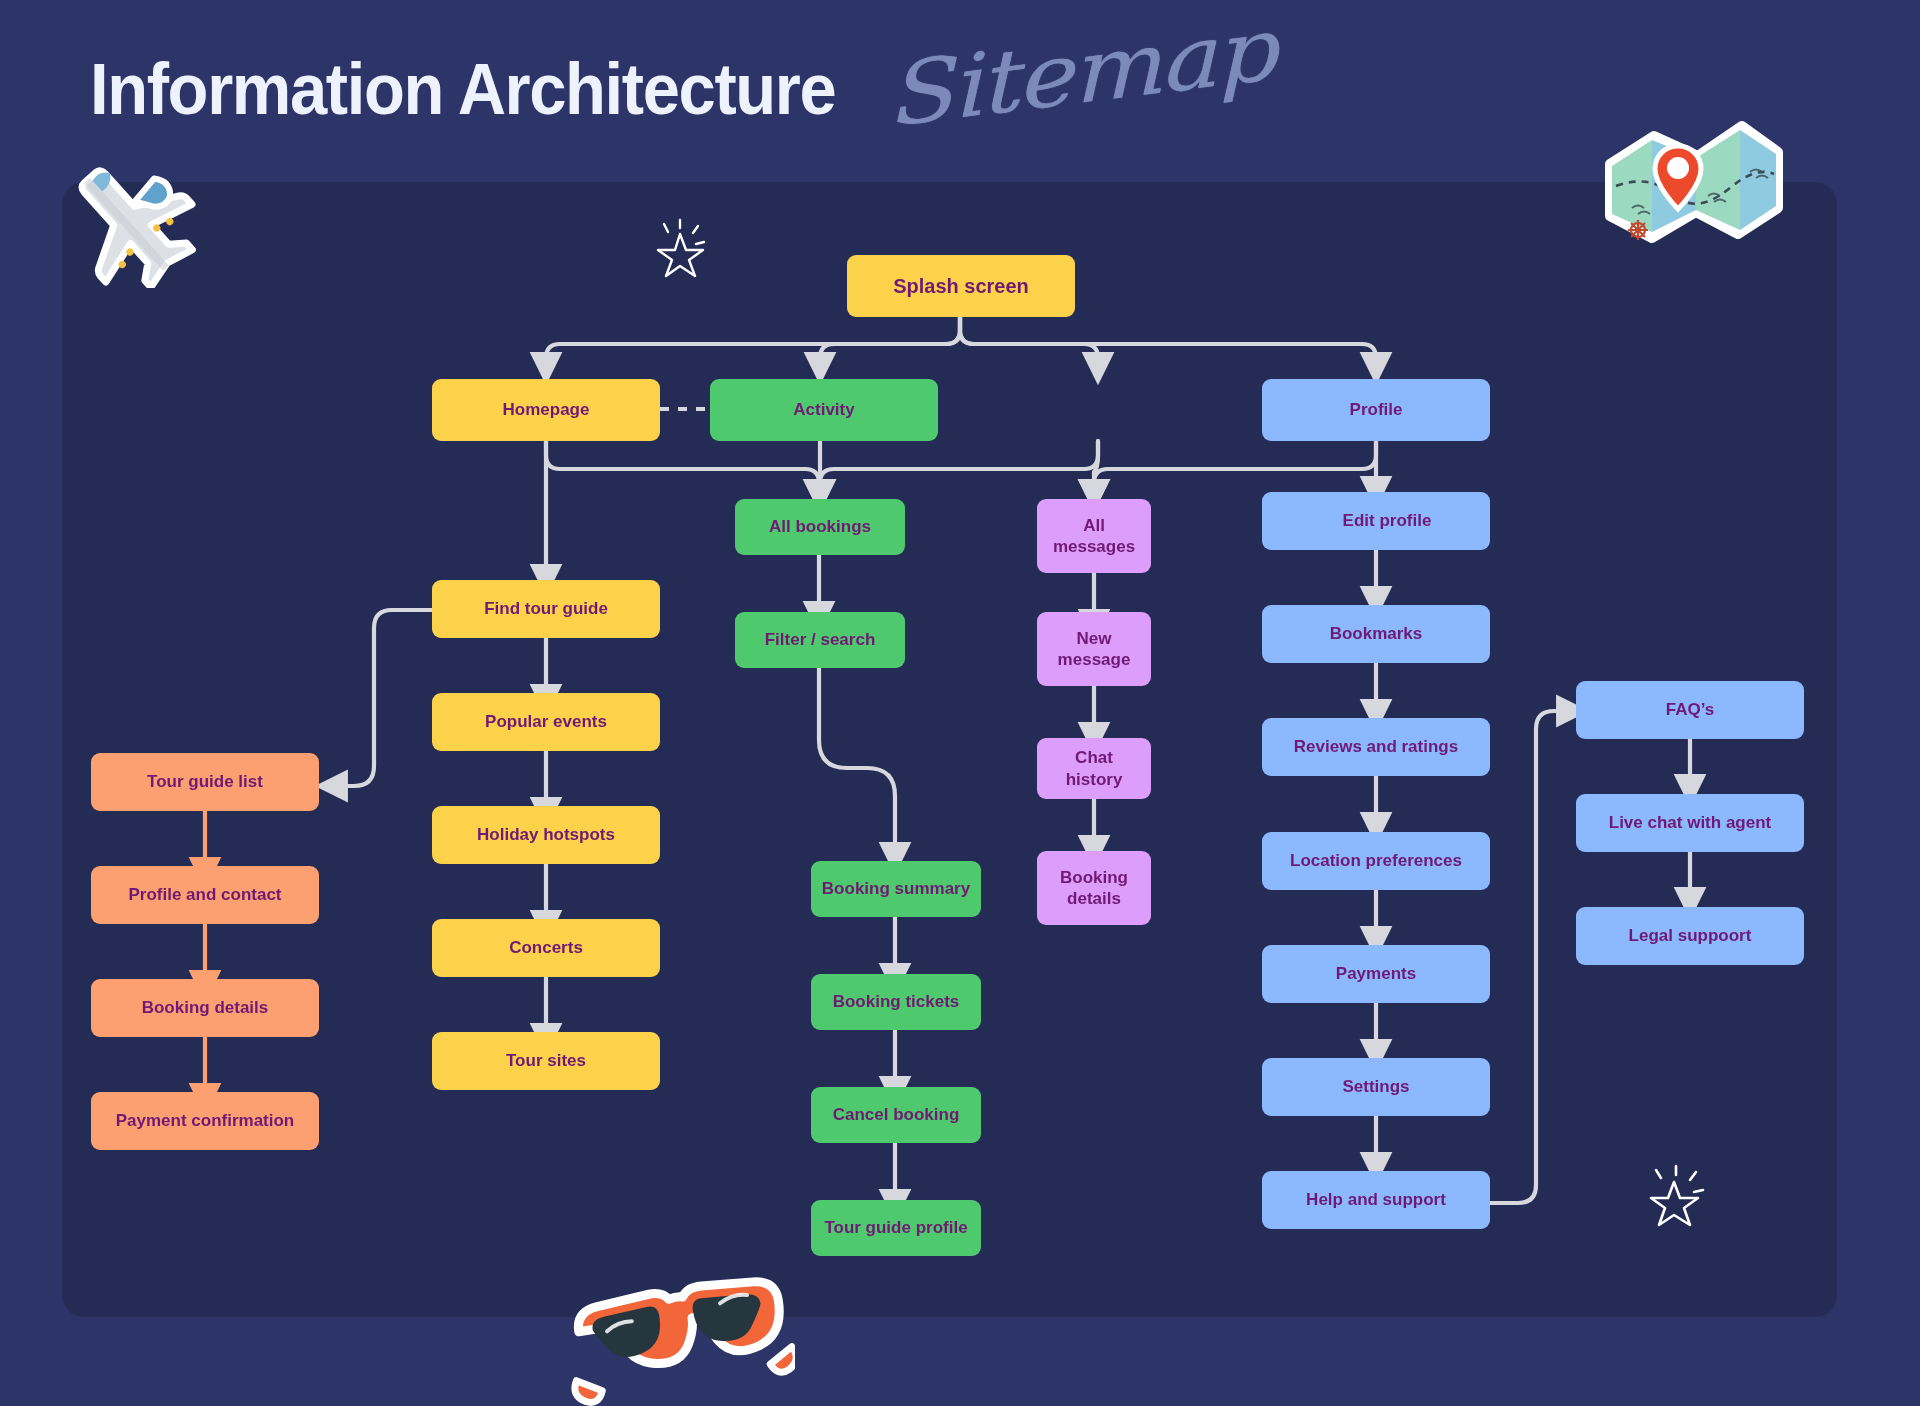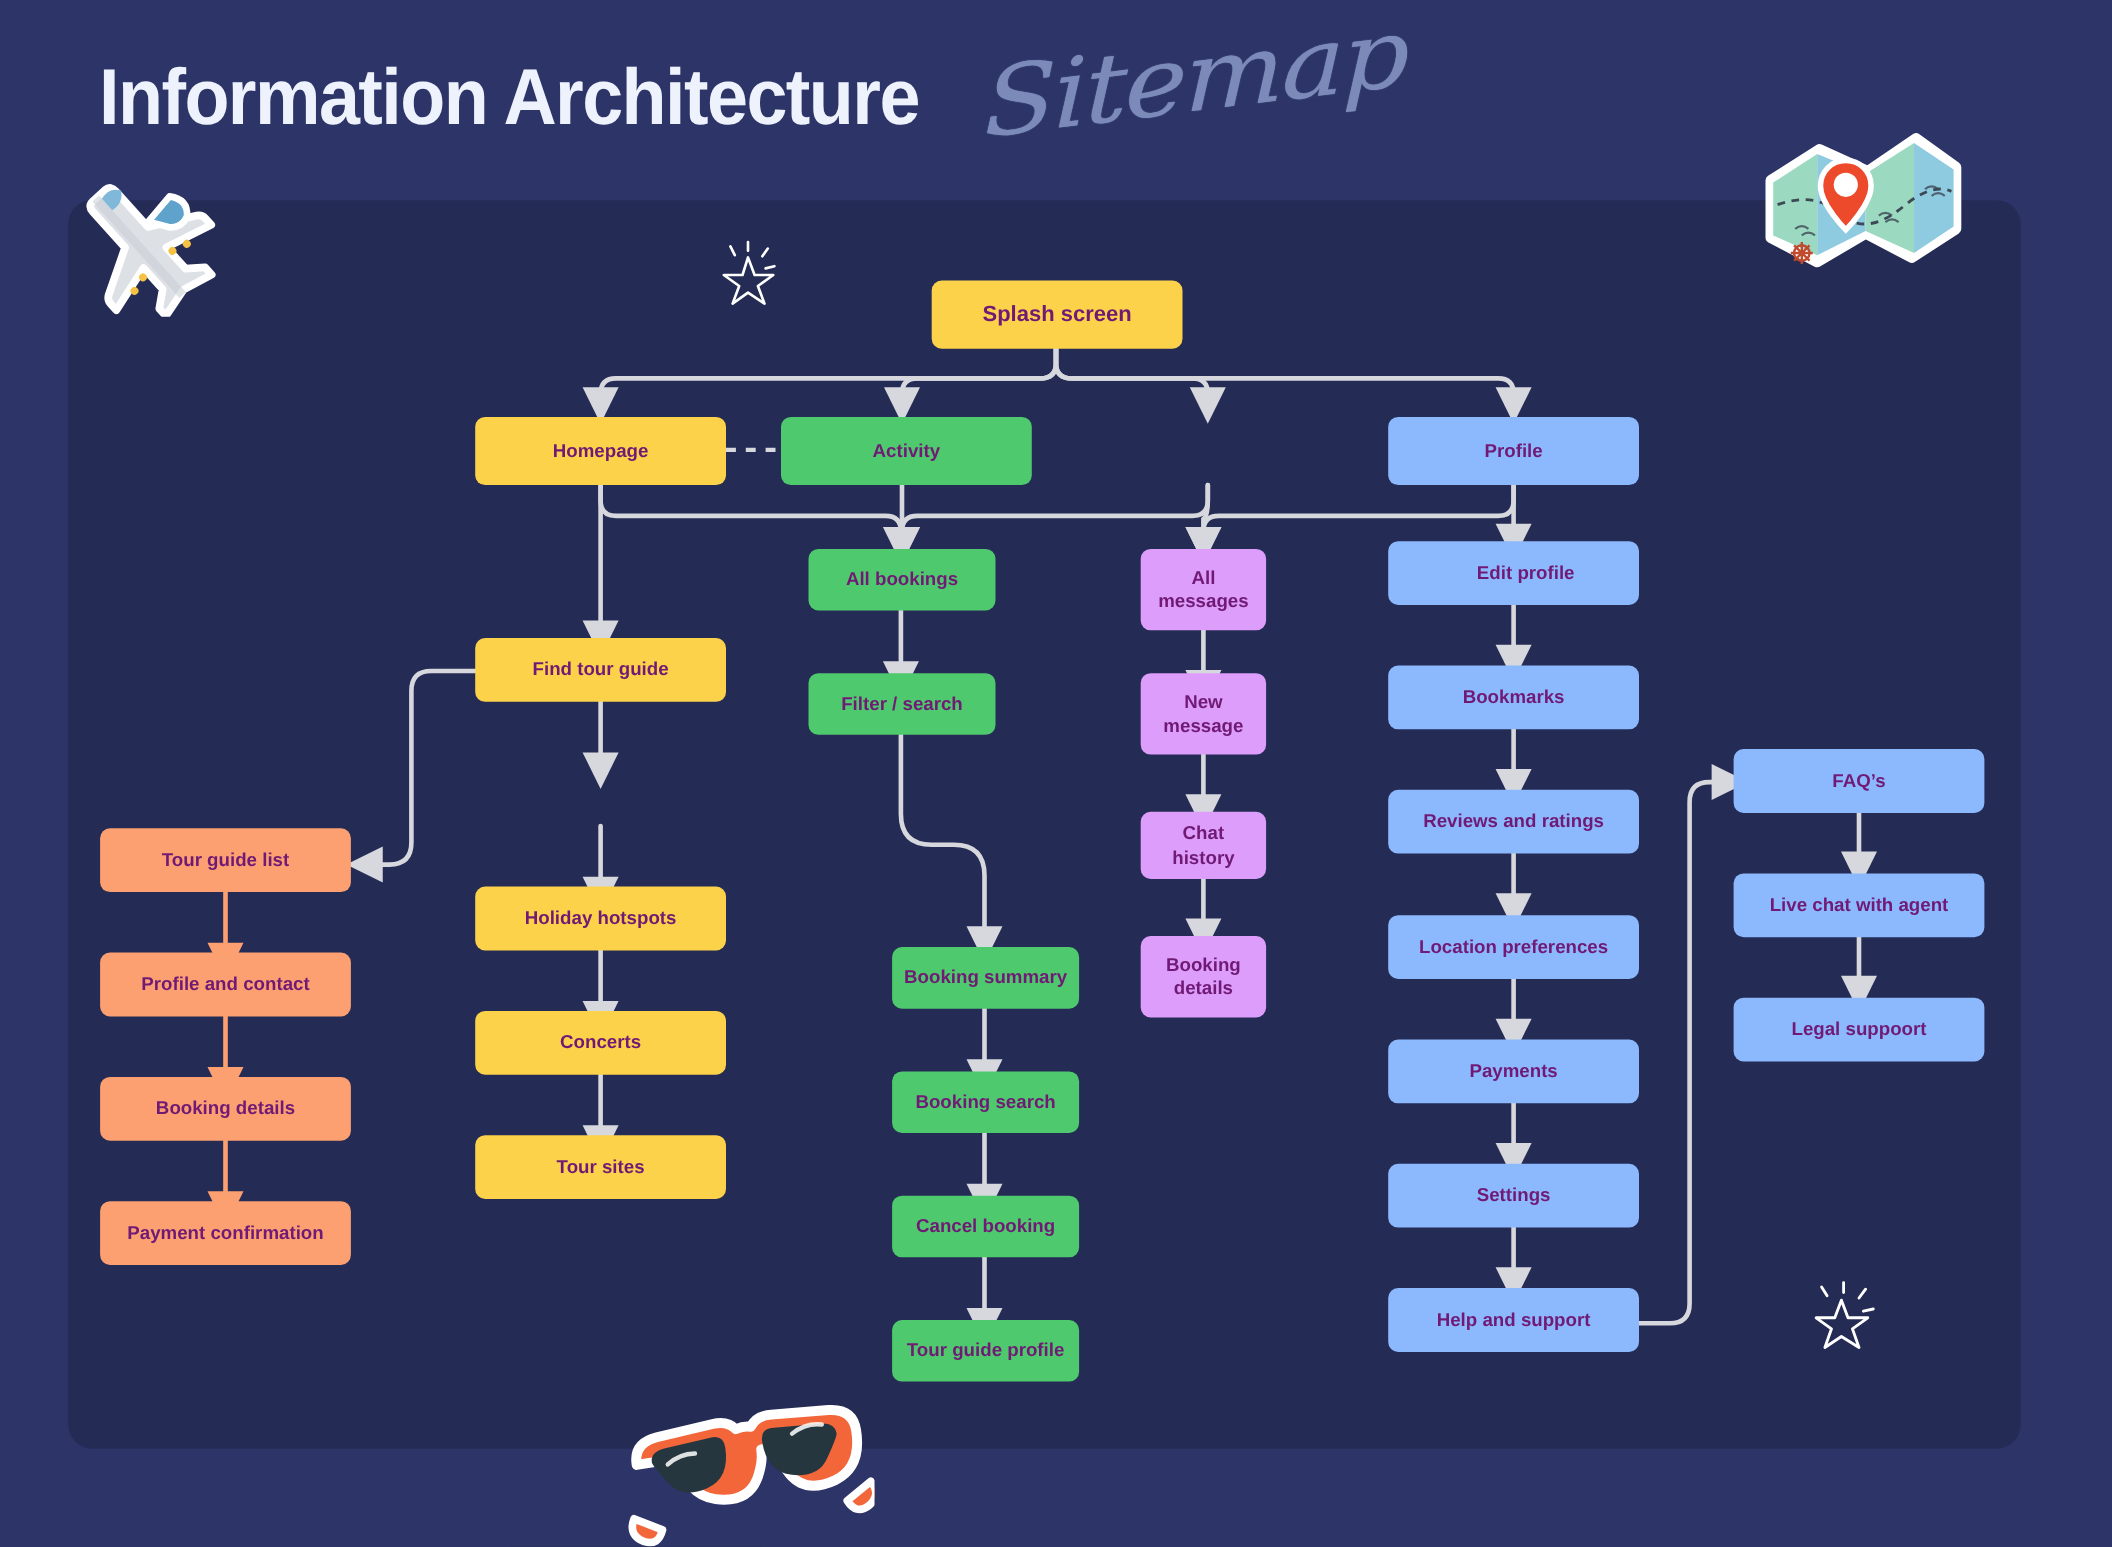--- a/index.html
+++ b/index.html
@@ -148,33 +148,34 @@
     </g>
   </svg>
 
   <div class="node c-yellow big" style="left:847px;  top:255px;  width:228px; height:62px;">Splash screen</div>
 
   <div class="node c-yellow" style="left:432px;  top:379px;  width:228px; height:62px;">Homepage</div>
   <div class="node c-green" style="left:710px;  top:379px;  width:228px; height:62px;">Activity</div>
   <div class="node c-blue" style="left:1262px; top:379px;  width:228px; height:62px;">Profile</div>
 
   <div class="node c-yellow" style="left:432px;  top:580px;  width:228px; height:58px;">Find tour guide</div>
+  <div class="node c-yellow" style="left:432px;  top:693px;  width:228px; height:58px;">Popular events</div>
   <div class="node c-yellow" style="left:432px;  top:806px;  width:228px; height:58px;">Holiday hotspots</div>
   <div class="node c-yellow" style="left:432px;  top:919px;  width:228px; height:58px;">Concerts</div>
   <div class="node c-yellow" style="left:432px;  top:1032px; width:228px; height:58px;">Tour sites</div>
 
   <div class="node c-orange" style="left:91px;   top:753px;  width:228px; height:58px;">Tour guide list</div>
   <div class="node c-orange" style="left:91px;   top:866px;  width:228px; height:58px;">Profile and contact</div>
   <div class="node c-orange" style="left:91px;   top:979px;  width:228px; height:58px;">Booking details</div>
   <div class="node c-orange" style="left:91px;   top:1092px; width:228px; height:58px;">Payment confirmation</div>
 
   <div class="node c-green" style="left:735px;  top:499px;  width:170px; height:56px;">All bookings</div>
   <div class="node c-green" style="left:735px;  top:612px;  width:170px; height:56px;">Filter / search</div>
   <div class="node c-green" style="left:811px;  top:861px;  width:170px; height:56px;">Booking summary</div>
-  <div class="node c-green" style="left:811px;  top:974px;  width:170px; height:56px;">Booking search</div>
+  <div class="node c-green" style="left:811px;  top:974px;  width:170px; height:56px;">Booking tickets</div>
   <div class="node c-green" style="left:811px;  top:1087px; width:170px; height:56px;">Cancel booking</div>
   <div class="node c-green" style="left:811px;  top:1200px; width:170px; height:56px;">Tour guide profile</div>
 
   <div class="node c-purple" style="left:1037px; top:499px;  width:114px; height:74px;">All messages</div>
   <div class="node c-purple" style="left:1037px; top:612px;  width:114px; height:74px;">New message</div>
   <div class="node c-purple" style="left:1037px; top:738px;  width:114px; height:61px;">Chat history</div>
   <div class="node c-purple" style="left:1037px; top:851px;  width:114px; height:74px;">Booking details</div>
 
   <div class="node c-blue" style="left:1262px; top:492px;  width:228px; height:58px;padding-left:30px;">Edit profile</div>
   <div class="node c-blue" style="left:1262px; top:605px;  width:228px; height:58px;">Bookmarks</div>

